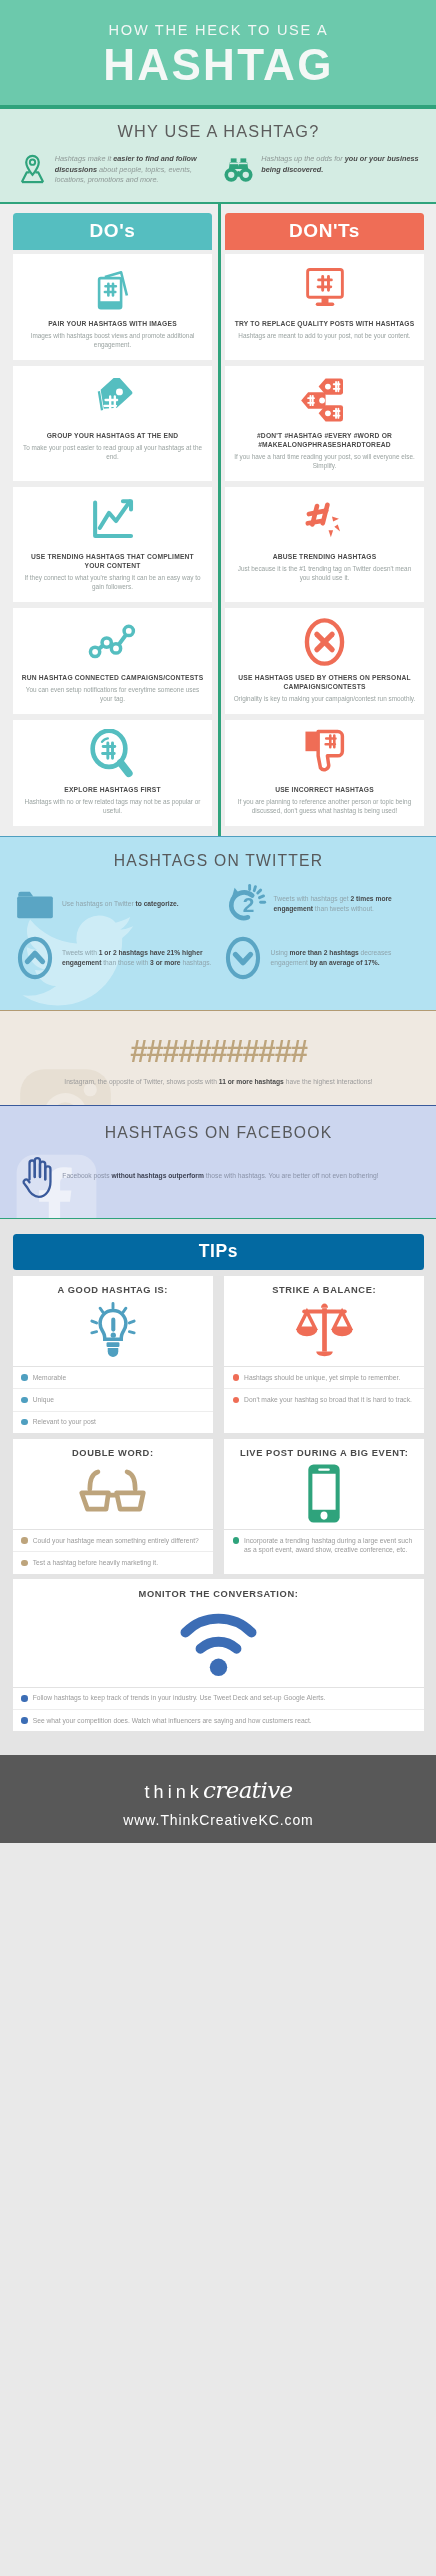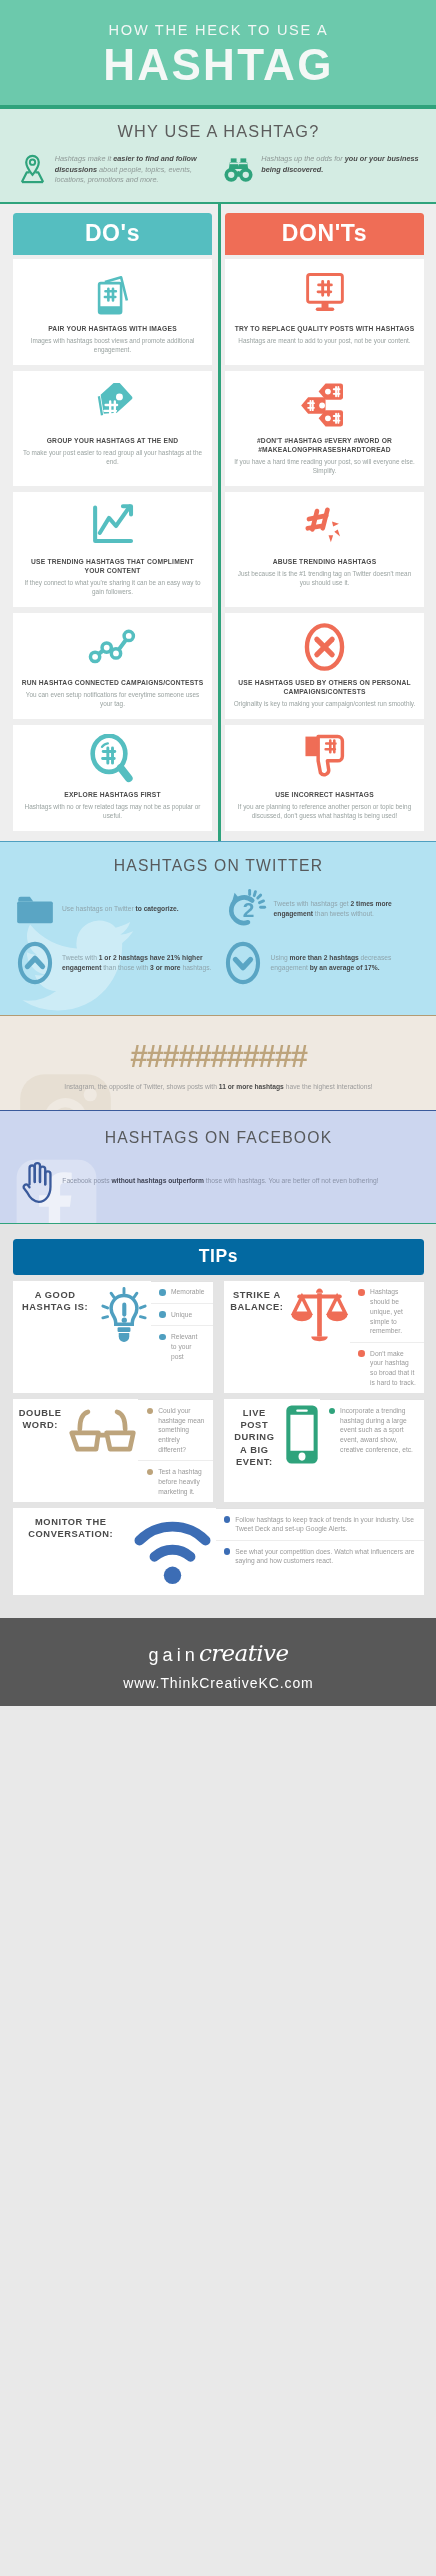--- a/index.html
+++ b/index.html
@@ -59,21 +59,21 @@
   .dodont{
     background:#eeeeee;
     position:relative;
     padding:9.3px 0 4.7px;
   }
   .dodont:before{
     content:"";position:absolute;left:218px;top:0;bottom:0;width:2.9px;background:#2fa37c;
   }
   .dd-head{display:flex;padding:0 13px;gap:13px;}
   .dd-badge{
-    flex:1;text-align:center;color:#fff;font-size:23px;font-weight:700;
+    flex:1;text-align:center;color:#fff;font-size:19px;font-weight:700;
     letter-spacing:0.6px;padding:7px 0 8.2px;border-radius:3.5px 3.5px 0 0;
   }
   .dd-badge.do{background:#55bec0;}
   .dd-badge.dont{background:#ef6d56;}
   .dd-rows{padding:3.5px 13px 0;}
   .dd-row{display:flex;gap:13px;margin-bottom:5.8px;}
   .card{
     flex:1;background:#fff;padding:9.3px 8.2px 10.5px;text-align:center;
     display:flex;flex-direction:column;align-items:center;
   }
@@ -126,21 +126,21 @@
   .fb-txt{font-size:6.7px;line-height:1.6;color:#8a93a8;}
   .fb-txt b{color:#3e4354;font-weight:700;}
 
   
   .tips{background:#e4e4e4;padding:15px 0 17.5px;}
   .tips-badge{
     margin:0 13px 5.8px;background:#0369a1;color:#fff;text-align:center;
     font-size:17.5px;font-weight:700;letter-spacing:0.6px;padding:7px 0 8.2px;border-radius:3.5px;
   }
   .tips-row{display:flex;padding:0 13px;gap:11.7px;margin-bottom:5.8px;}
-  .tip-card{flex:1;background:#fff;display:flex;}
+  .tip-card{flex:1;background:#fff;display:flex;flex-direction:column;}
   .tip-card.wide{width:100%;}
   .tip-head{font-size:9.3px;font-weight:700;color:#4a4a4a;text-align:center;letter-spacing:0.6px;padding:8.2px 5.8px 0;line-height:1.3;}
   .tip-ico{height:70px;display:flex;align-items:center;justify-content:center;}
   .tip-list{border-top:0.6px solid #e2e2e2;}
   .tip-item{
     display:flex;gap:5.2px;align-items:flex-start;
     padding:5.8px 8.2px;border-bottom:0.6px solid #ededed;font-size:6.7px;
     line-height:1.45;color:#9a9a9a;
   }
   .tip-item:last-child{border-bottom:none;}
@@ -630,19 +630,19 @@
               <span class="dot" style="background:#3c6db5"></span>
               <span>See what your competition does. Watch what influencers are saying and how customers react.</span>
             </div>
         </div>
       </div>
     </div>
   </section>
 
   <footer class="footer">
     <div class="logo">
-      <span class="thin">gain</span><span class="script">creative</span>
+      <span class="thin">think</span><span class="script">creative</span>
     </div>
     <div class="site">www.ThinkCreativeKC.com</div>
   </footer>
 
 </div>
 
 
 </body></html>

